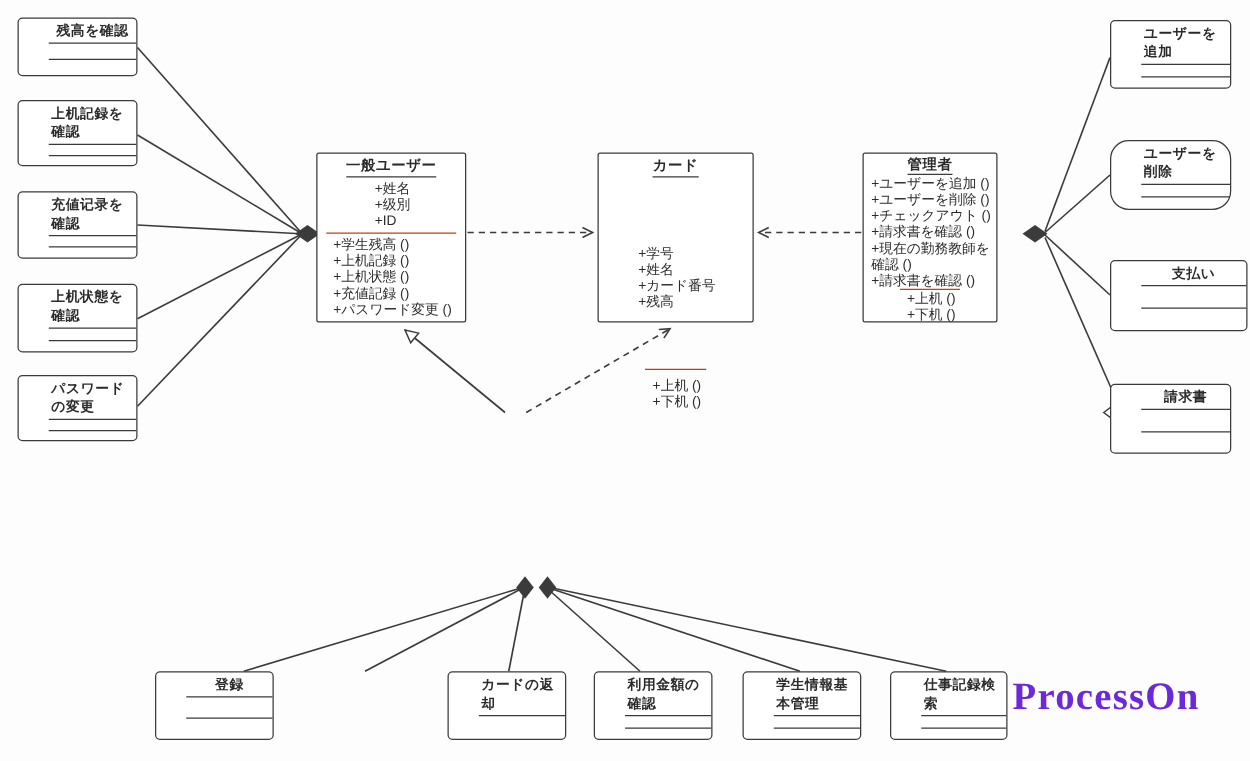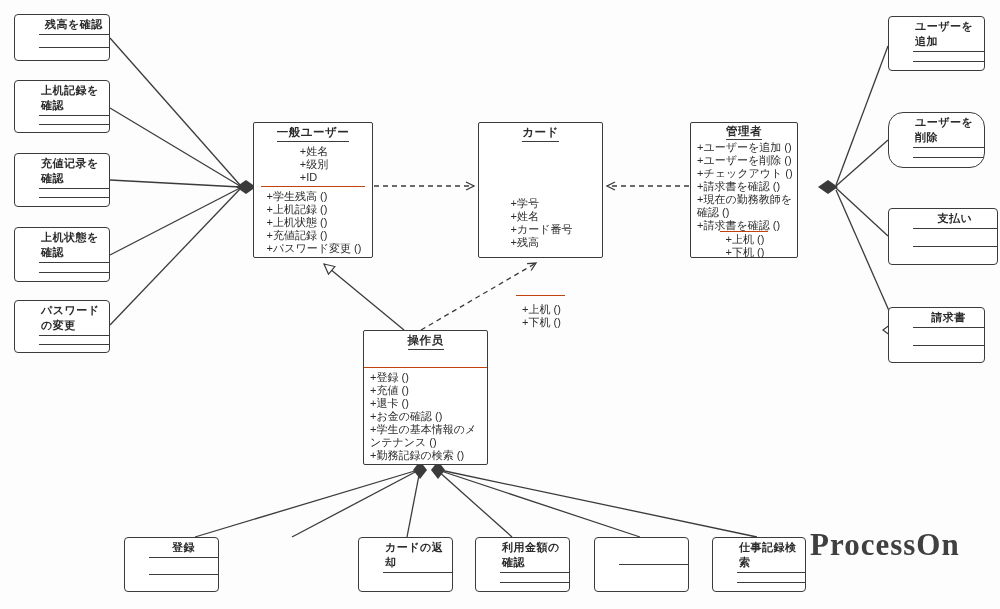--- a/index.html
+++ b/index.html
@@ -32,23 +32,23 @@
   }
   .cls-title{
     flex:0 0 auto;text-align:center;font-size:11.5px;font-weight:bold;
     padding:2px 0 1px 0;border-bottom:1px solid #3b3b3b;letter-spacing:.5px;
   }
   .cls-sec{box-sizing:border-box;padding:3px 4px 2px 6px;}
   .cls-sec + .cls-sec{border-top:1px solid #c2410c;}
   .member{font-size:11px;line-height:13px;white-space:normal;}
   
   .watermark{
-    position:absolute;left:810px;top:527px;z-index:0;
+    position:absolute;left:810px;top:539px;z-index:0;
     font-family:"Liberation Serif","DejaVu Serif",serif;
-    font-size:31px;font-weight:bold;color:#404040;letter-spacing:1px;
+    font-size:31px;font-weight:bold;color:#6d28d9;letter-spacing:1px;
   }
 </style>
 </head>
 <body>
 
 <div class="canvas">
 
   <svg class="wires" width="1000" height="609" viewBox="0 0 1000 609">
     <defs>
       <marker id="arrowOpen" markerWidth="14" markerHeight="12" refX="9" refY="5" orient="auto" markerUnits="userSpaceOnUse">
@@ -150,20 +150,21 @@
     <div class="uc-title">カードの返却</div>
     <div class="uc-row1"></div>
     <div class="uc-row2"></div>
   </div>
   <div class="ucbox" style="left:475px;top:537px;width:95px;height:55px;">
     <div class="uc-title">利用金額の確認</div>
     <div class="uc-row1"></div>
     <div class="uc-row2"></div>
   </div>
   <div class="ucbox" style="left:594px;top:537px;width:95px;height:55px;">
+    <div class="uc-title">学生情報基本管理</div>
     <div class="uc-row1"></div>
     <div class="uc-row2"></div>
   </div>
   <div class="ucbox" style="left:712px;top:537px;width:94px;height:55px;">
     <div class="uc-title">仕事記録検索</div>
     <div class="uc-row1"></div>
     <div class="uc-row2"></div>
   </div>
 
   <div class="clsbox" style="left:253px;top:122px;width:120px;height:136px;">
@@ -205,28 +206,16 @@
       <div class="member">+請求書を確認 ()</div>
       <div class="member">+現在の勤務教師を確認 ()</div>
       <div class="member">+請求書を確認 ()</div>
     </div>
     <div class="cls-sec" style="flex:1;padding-top:1px;">
       <div class="member">+上机 ()</div>
       <div class="member">+下机 ()</div>
     </div>
   </div>
 
-  <div class="clsbox" style="left:363px;top:330px;width:125px;height:135px;">
-    <div class="cls-title">操作员</div>
-    <div class="cls-sec" style="height:20px;"></div>
-    <div class="cls-sec" style="flex:1;">
-      <div class="member">+登録 ()</div>
-      <div class="member">+充値 ()</div>
-      <div class="member">+退卡 ()</div>
-      <div class="member">+お金の確認 ()</div>
-      <div class="member">+学生の基本情報のメンテナンス ()</div>
-      <div class="member">+勤務記録の検索 ()</div>
-    </div>
-  </div>
 
   <div class="watermark">ProcessOn</div>
 
 </div>
 
 </body></html>

